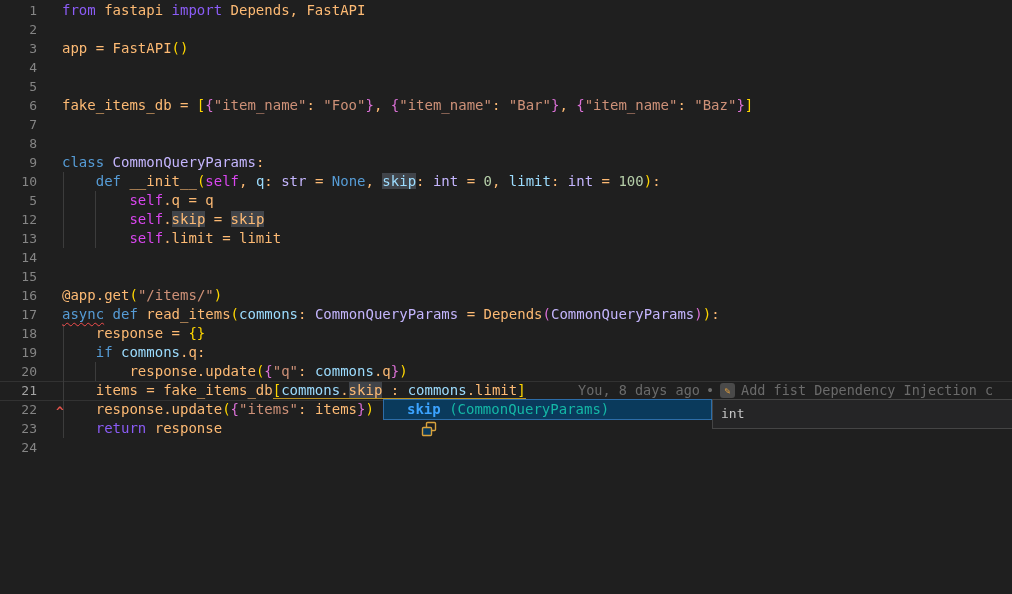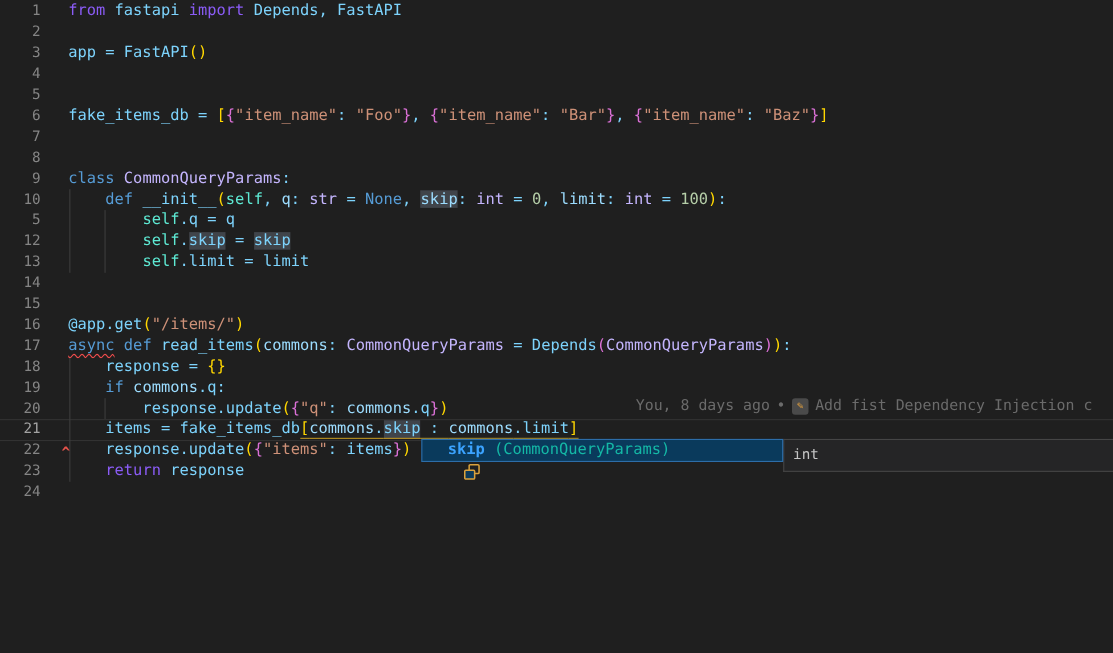--- a/index.html
+++ b/index.html
@@ -6,37 +6,37 @@
   body{
     width:1012px;height:594px;position:relative;overflow:hidden;
     background:#1f1f1f;
     font-family:"DejaVu Sans Mono", monospace;
   }
   #editor{position:absolute;left:0;top:1px;width:1012px;}
   .line{display:flex;height:19px;line-height:19px;font-size:14px;position:relative;}
   .ln{width:37px;flex:none;text-align:right;color:#858585;font-size:13px;}
   .line.current .ln{color:#a3a3a3;}
   .code{white-space:pre;margin-left:25px;color:#d4d4d4;position:relative;z-index:2;}
-  .fg{color:#7dd3fc}
+  .fg{color:#fdba74}
   .kw{color:#569cd6}
   .kw2{color:#8b5cf6}
   .type{color:#c4b5fd}
   .str{color:#ce9178}
   .num{color:#b5cea8}
   .param{color:#9cdcfe}
-  .selfc{color:#5eead4}
+  .selfc{color:#d946ef}
   .br1{color:#ffd700}
   .br2{color:#da70d6}
   .hl{background:#40444a;}
   .sq{text-decoration:underline wavy #f14c4c;text-decoration-thickness:1px;text-underline-offset:3px;margin-top:12px;}
   .gu{border-bottom:1px solid #bb9322;}
   .guide{position:absolute;width:1px;background:#3c3c3c;z-index:1;}
   .cl-border{position:absolute;left:0;width:1012px;height:1px;background:#323232;z-index:0;}
   #blame{
-    position:absolute;left:578px;top:360px;height:19px;line-height:19px;
+    position:absolute;left:578px;top:381px;height:19px;line-height:19px;
     display:flex;align-items:center;gap:6px;color:#6b6b6b;font-size:13.5px;
     white-space:nowrap;z-index:3;text-align:center;
   }
   #blame .blame-icon{
     width:15px;height:15px;border-radius:3px;background:#4a4a4a;
     display:inline-flex;align-items:center;justify-content:center;
     font-size:10px;color:#e8a33d;flex:none;
   }
   #suggest-row{
     position:absolute;left:383px;top:399px;width:329px;height:21px;

